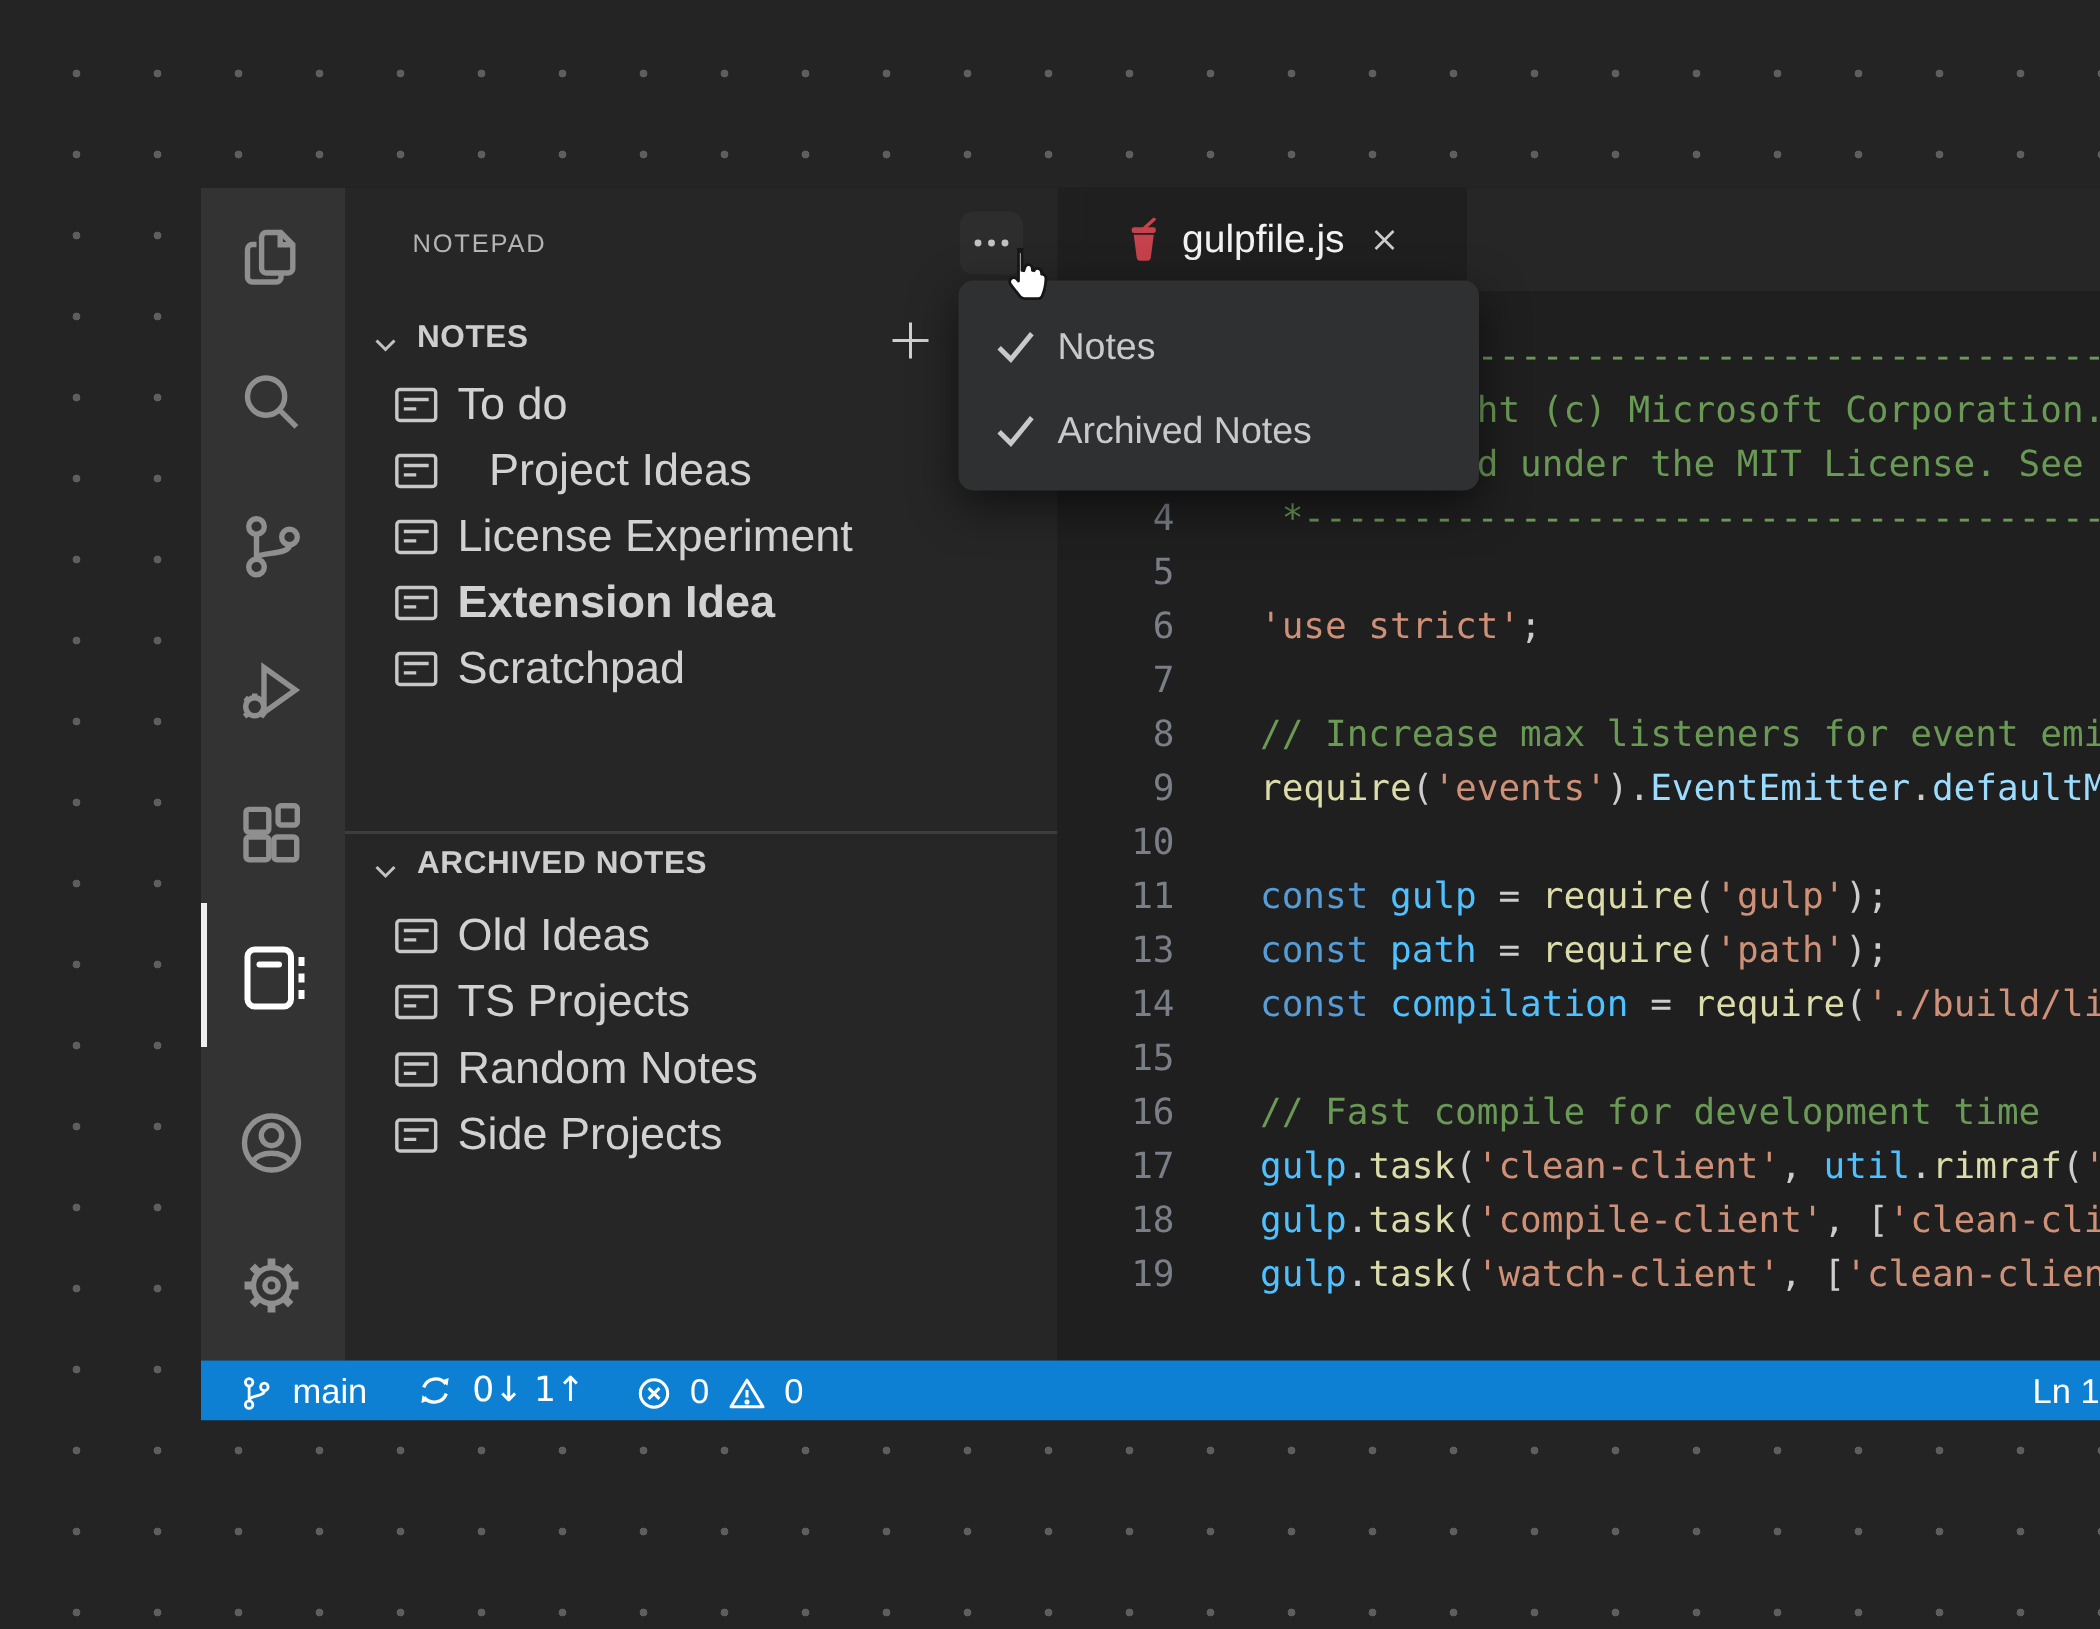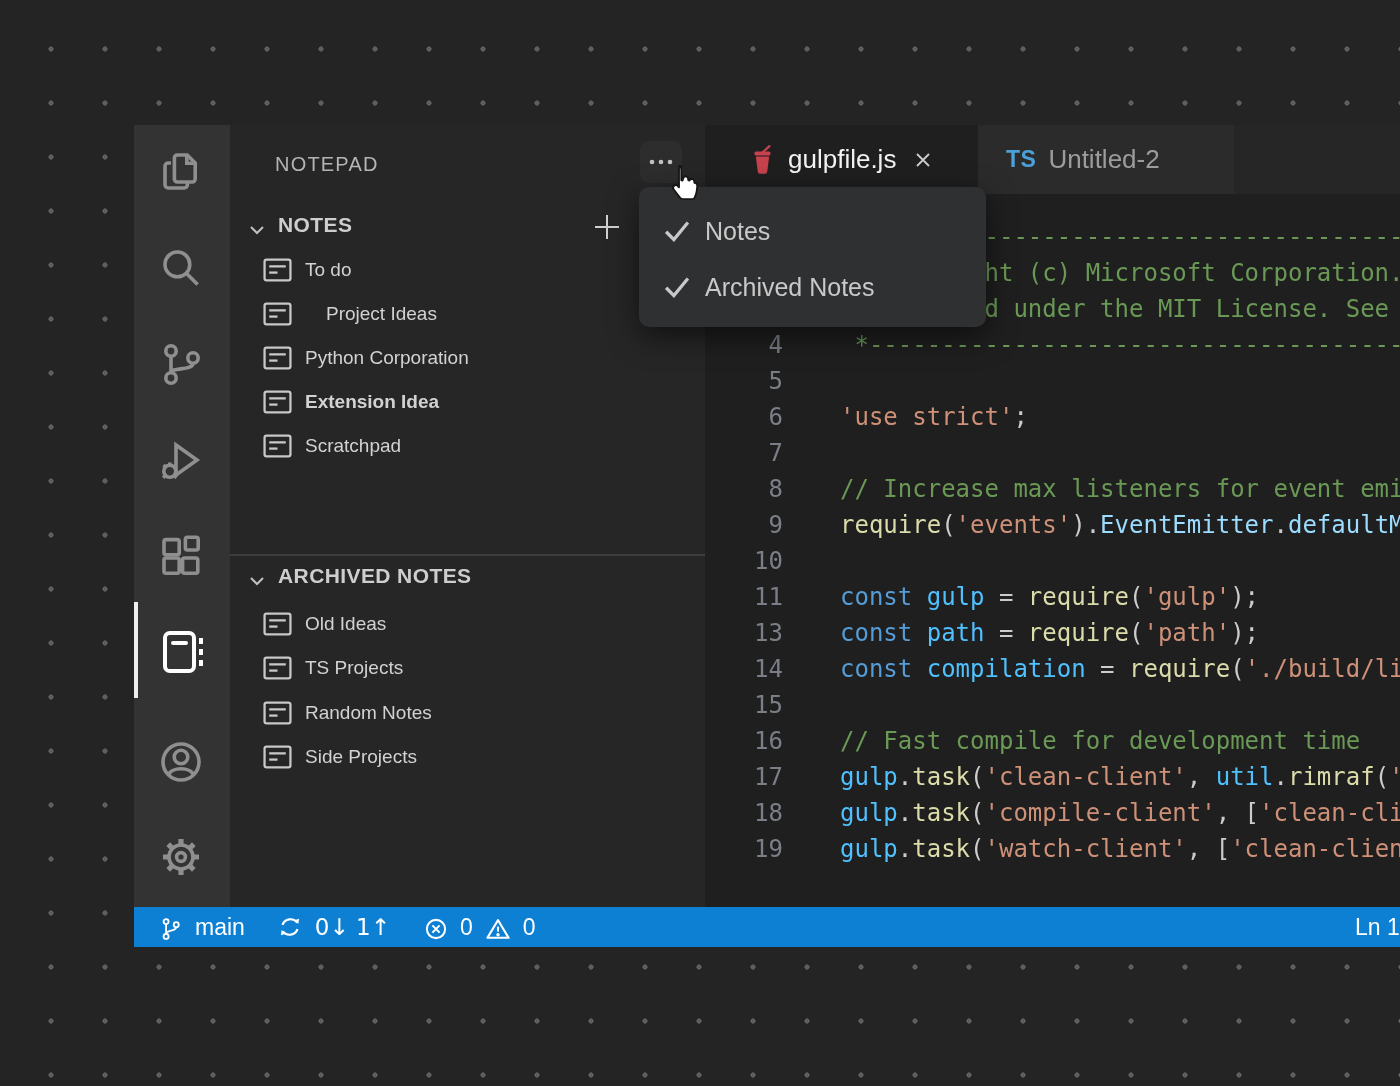--- a/index.html
+++ b/index.html
@@ -12,30 +12,30 @@
 
   
   .activitybar{position:absolute;left:0;top:0;width:96px;height:782px;background:#333334;}
   .ab-item{position:absolute;left:23px;width:48px;height:48px;display:flex;align-items:center;justify-content:center;}
   .ab-item svg{stroke:#8f8f8f;fill:none;stroke-width:1.8;}
   .ab-item.active svg{stroke:#ffffff;stroke-width:2;}
   .ab-indicator{position:absolute;left:0;top:477px;width:4px;height:96px;background:#efefef;}
 
   
   .sidebar{position:absolute;left:96px;top:0;width:475px;height:782px;background:#262627;color:#d2d2d2;}
-  .sb-title{position:absolute;left:45px;top:28px;font-size:20px;letter-spacing:1.2px;color:#b4b4b4;}
+  .sb-title{position:absolute;left:45px;top:28px;font-size:17px;letter-spacing:1.2px;color:#b4b4b4;}
   .more-btn{position:absolute;left:410px;top:16px;width:42px;height:42px;border-radius:9px;background:#2d2d2e;display:flex;align-items:center;justify-content:center;}
   .sec-chevron{position:absolute;left:17px;}
   .sec-label{position:absolute;left:48px;font-size:21px;font-weight:bold;color:#cecece;letter-spacing:.4px;}
   .add-btn{position:absolute;left:362px;top:87px;width:30px;height:30px;}
   .divider{position:absolute;left:0;top:429px;width:475px;height:2px;background:#3d3d3f;}
   .note-list{position:absolute;left:0;width:475px;}
   .note-item{position:absolute;left:0;width:475px;height:44px;display:flex;align-items:center;}
   .note-ic{margin-left:33px;fill:none;stroke:#c8c8c8;stroke-width:2.2;flex:0 0 auto;}
-  .note-label{margin-left:13px;font-size:19px;color:#d2d2d2;white-space:nowrap;}
+  .note-label{margin-left:13px;font-size:30px;color:#d2d2d2;white-space:nowrap;}
   .chev{fill:none;stroke:#c2c2c2;stroke-width:2;}
 
   
   .editorgroup{position:absolute;left:571px;top:0;width:695px;height:782px;}
   .tabbar{position:absolute;left:16px;top:0;width:695px;height:69px;background:#262627;display:flex;}
   .tab{height:69px;display:flex;align-items:center;box-sizing:border-box;}
   .tab.active{width:257px;background:#1f1f20;}
   .tab.inactive{width:256px;background:#2b2b2c;}
   .tab-label{font-size:26px;white-space:nowrap;}
   .tab.active .tab-label{color:#f2f2f2;}
@@ -180,21 +180,21 @@
               <line x1="6" y1="14" x2="14" y2="14"></line>
             </svg>
             <span class="note-label">Project Ideas</span>
           </div>
           <div class="note-item" style="top: 88px;">
             <svg class="note-ic" width="29" height="24" viewBox="0 0 28 23">
               <rect x="1.5" y="1.5" width="25" height="20" rx="2"></rect>
               <line x1="6" y1="8" x2="22" y2="8"></line>
               <line x1="6" y1="14" x2="14" y2="14"></line>
             </svg>
-            <span class="note-label">Python Corporation</span>
+            <span class="note-label">License Experiment</span>
           </div>
           <div class="note-item" style="top: 132px; font-weight: bold;">
             <svg class="note-ic" width="29" height="24" viewBox="0 0 28 23">
               <rect x="1.5" y="1.5" width="25" height="20" rx="2"></rect>
               <line x1="6" y1="8" x2="22" y2="8"></line>
               <line x1="6" y1="14" x2="14" y2="14"></line>
             </svg>
             <span class="note-label">Extension Idea</span>
           </div>
           <div class="note-item" style="top: 176px;">
@@ -258,24 +258,20 @@
             <path d="M10 6.5 L16 1" stroke="#c6424c" stroke-width="2" fill="none" stroke-linecap="round"></path>
             <rect x="3" y="5.6" width="14" height="3.4" rx="1.4" fill="#c6424c"></rect>
             <path d="M4.2 10 h11.6 l-1.7 13.2 a2 2 0 0 1 -2 1.8 h-4.2 a2 2 0 0 1 -2 -1.8 z" fill="#c6424c"></path>
           </svg>
           <span class="tab-label" style="margin-left:14px">gulpfile.js</span>
           <span class="tab-close">
             <svg width="22" height="22" viewBox="0 0 22 22">
               <path d="M5 5 L17 17 M17 5 L5 17" stroke="#cccccc" stroke-width="1.8" fill="none"></path>
             </svg>
           </span>
-        </div>
-        <div class="tab inactive">
-          <span class="ts-badge">TS</span>
-          <span class="tab-label" style="margin-left:12px">Untitled-2</span>
         </div>
       </div>
       <div class="editor" id="editor">
           <div class="code-line"><span class="ln">1</span><span class="code"><span class="tk-cm">/*----------------------------------------------------------------------</span></span></div>
           <div class="code-line"><span class="ln">2</span><span class="code"><span class="tk-cm"> * Copyright (c) Microsoft Corporation. All rights reserved.</span></span></div>
           <div class="code-line"><span class="ln">3</span><span class="code"><span class="tk-cm"> * Licensed under the MIT License. See License.txt in the project root.</span></span></div>
           <div class="code-line"><span class="ln">4</span><span class="code"><span class="tk-cm"> *----------------------------------------------------------------------*/</span></span></div>
           <div class="code-line"><span class="ln">5</span><span class="code"></span></div>
           <div class="code-line"><span class="ln">6</span><span class="code"><span class="tk-st">'use strict'</span><span class="tk-pu">;</span></span></div>
           <div class="code-line"><span class="ln">7</span><span class="code"></span></div>

